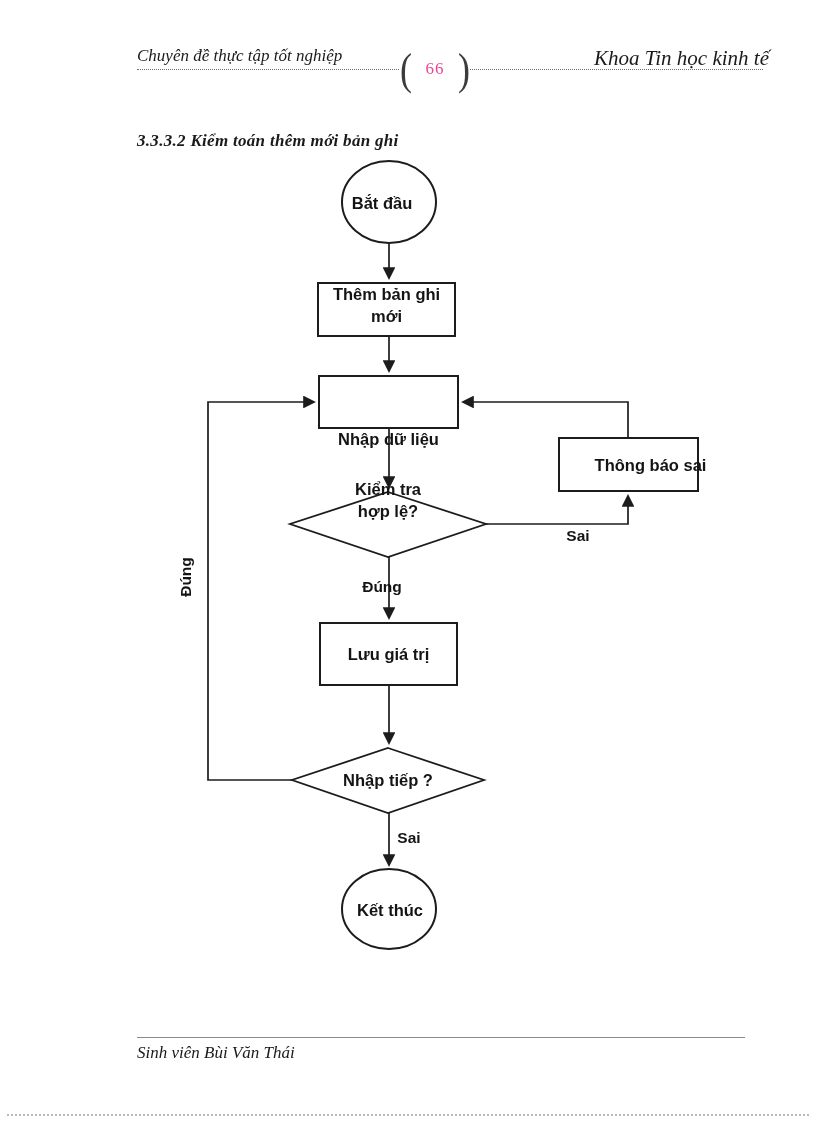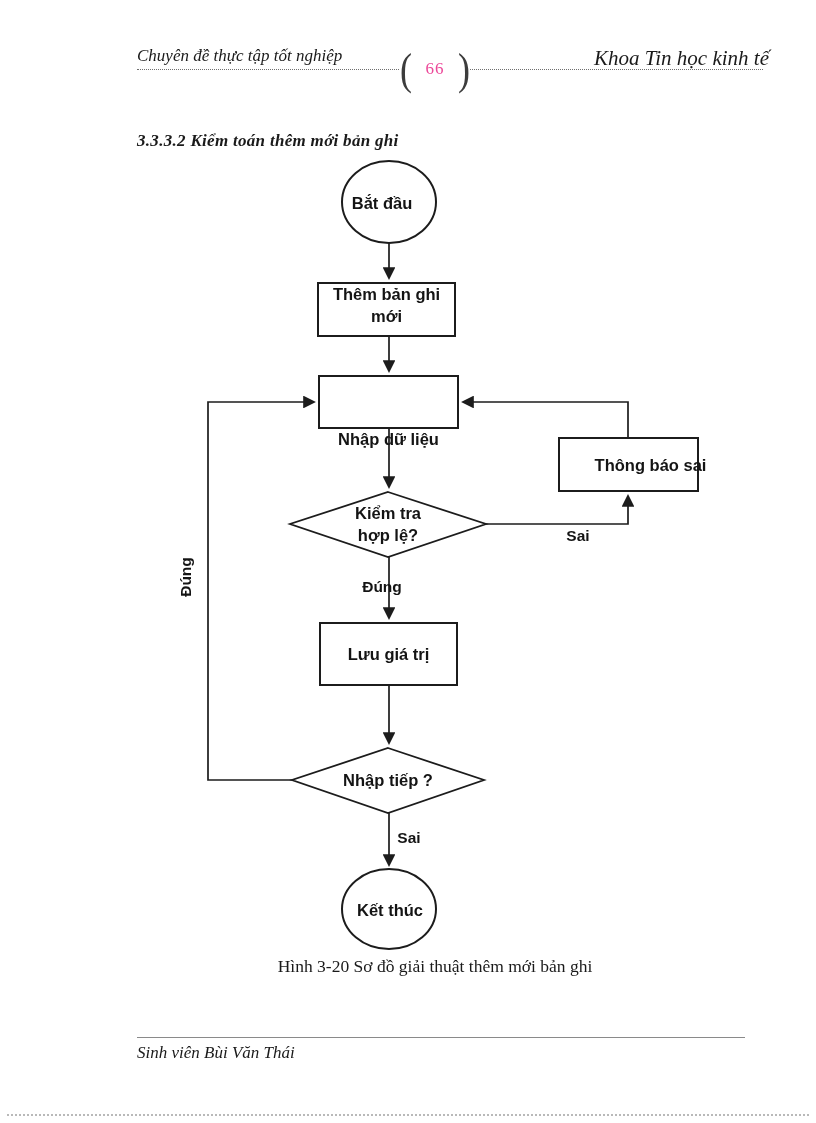--- a/index.html
+++ b/index.html
@@ -79,29 +79,28 @@
       <rect x="320" y="623" width="137" height="62" stroke-width="2"></rect>
       <polygon points="388,748 484,780 388,813 292,780" stroke-width="1.8"></polygon>
       <ellipse cx="389" cy="909" rx="47" ry="40" stroke-width="2"></ellipse>
     </g>
   </svg>
 
   <div class="node-label" style="left:342px;top:192px;width:80px;">Bắt đầu</div>
   <div class="node-label" style="left:322px;top:283px;width:129px;">Thêm bản ghi mới</div>
   <div class="node-label" style="left:319px;top:392px;width:139px;margin-top:36px;">Nhập dữ liệu</div>
   <div class="node-label" style="left:559px;top:454px;width:139px;padding-left:22px;">Thông báo sai</div>
-  <div class="node-label" style="left:338px;top:502px;width:100px;">Kiểm tra hợp lệ?</div>
+  <div class="node-label" style="left:338px;top:478px;width:100px;">Kiểm tra hợp lệ?</div>
   <div class="node-label" style="left:320px;top:643px;width:137px;">Lưu giá trị</div>
   <div class="node-label" style="left:328px;top:769px;width:120px;">Nhập tiếp ?</div>
   <div class="node-label" style="left:342px;top:899px;width:96px;">Kết thúc</div>
 
   <div class="edge-label" style="left:548px;top:527px;width:60px;">Sai</div>
   <div class="edge-label" style="left:350px;top:578px;width:64px;">Đúng</div>
   <div class="edge-label vert" style="left:148px;top:568px;width:76px;">Đúng</div>
   <div class="edge-label" style="left:384px;top:829px;width:50px;">Sai</div>
 
-  <div class="caption">Hình 3-20 Sơ đồ giải thuật thêm mới bản ghi</div>
 
   <div class="ftr-rule"></div>
   <div class="ftr-text">Sinh viên Bùi Văn Thái</div>
   <div class="page-edge"></div>
 
 </div>
 
 </body></html>

